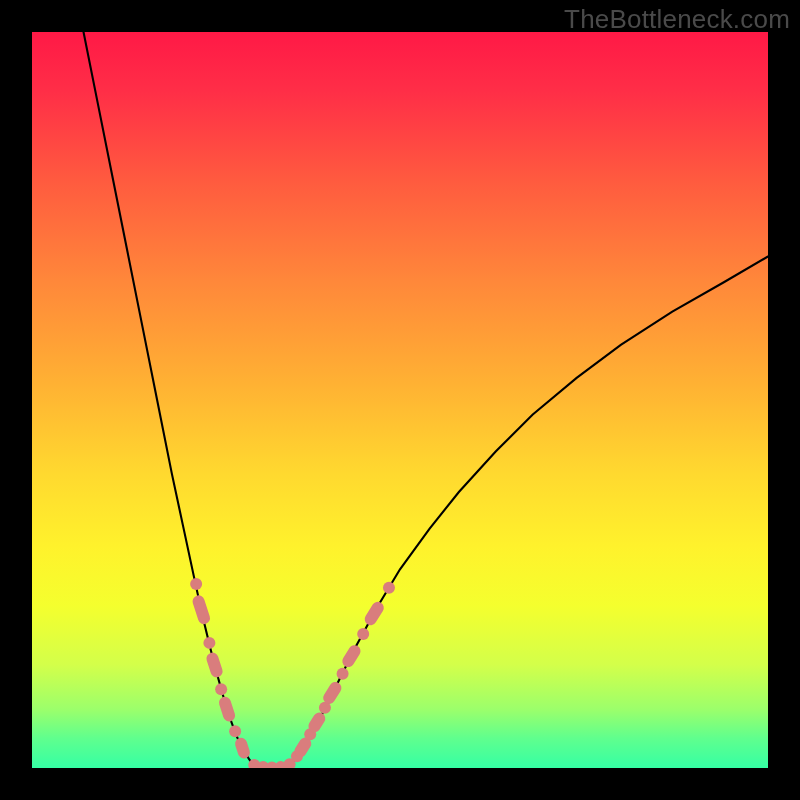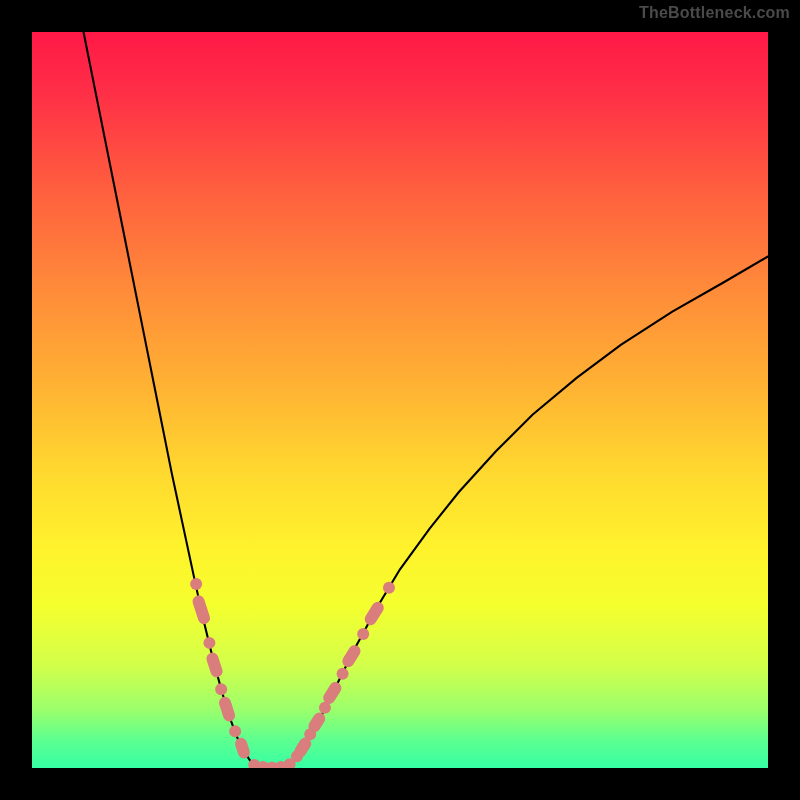--- a/index.html
+++ b/index.html
@@ -15,22 +15,22 @@
     position: relative;
     width: 800px;
     height: 800px;
     background: #000;
   }
   .watermark {
     position: absolute;
     top: 4px;
     right: 10px;
     color: #4a4a4a;
-    font-size: 16px;
-    font-weight: 700;
+    font-size: 26px;
+    font-weight: 400;
     letter-spacing: 0.2px;
     user-select: none;
   }
   .plot-area {
     position: absolute;
     left: 32px;
     top: 32px;
     width: 736px;
     height: 736px;
     

